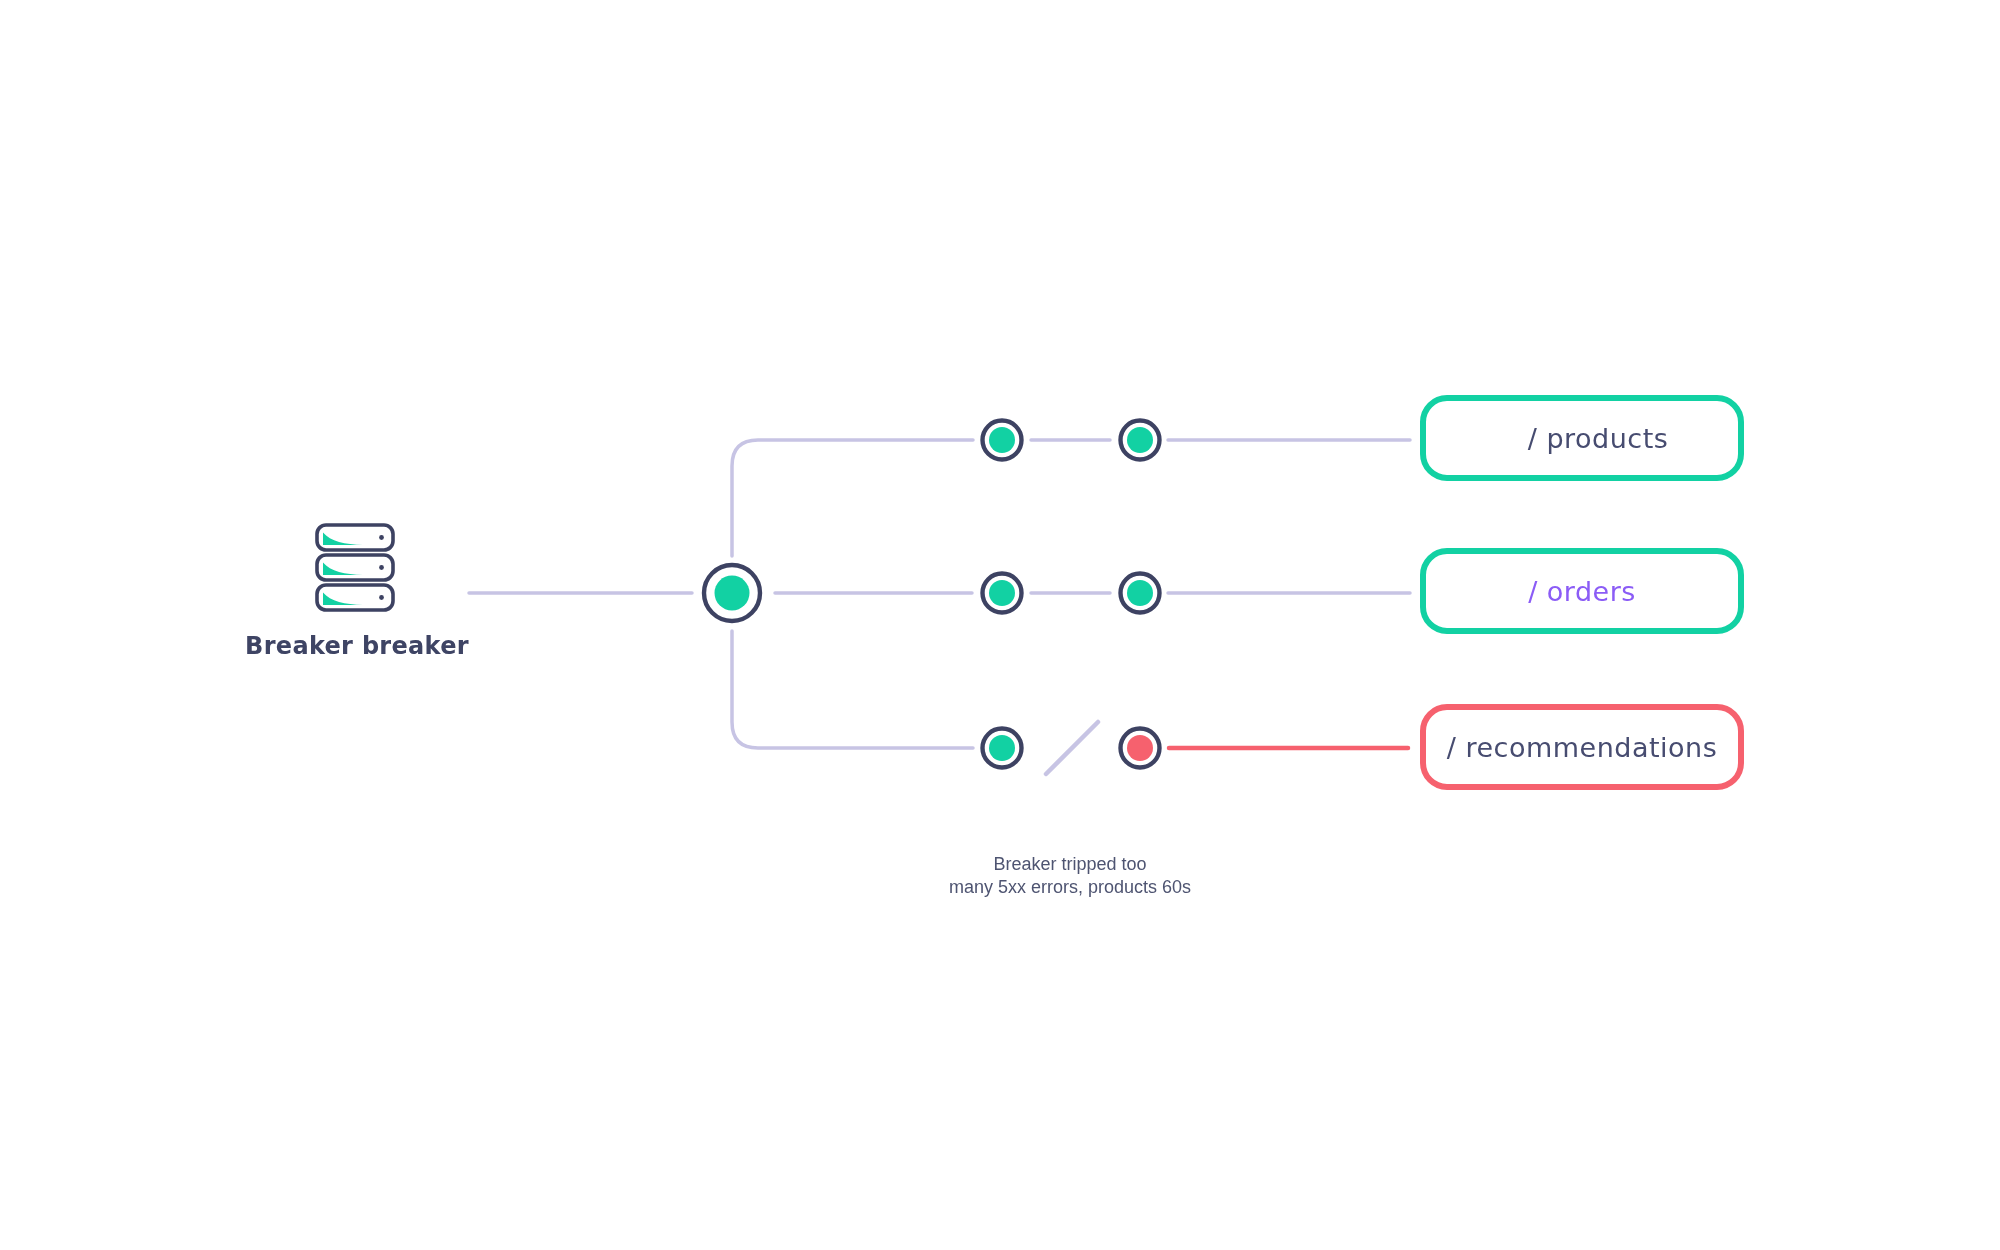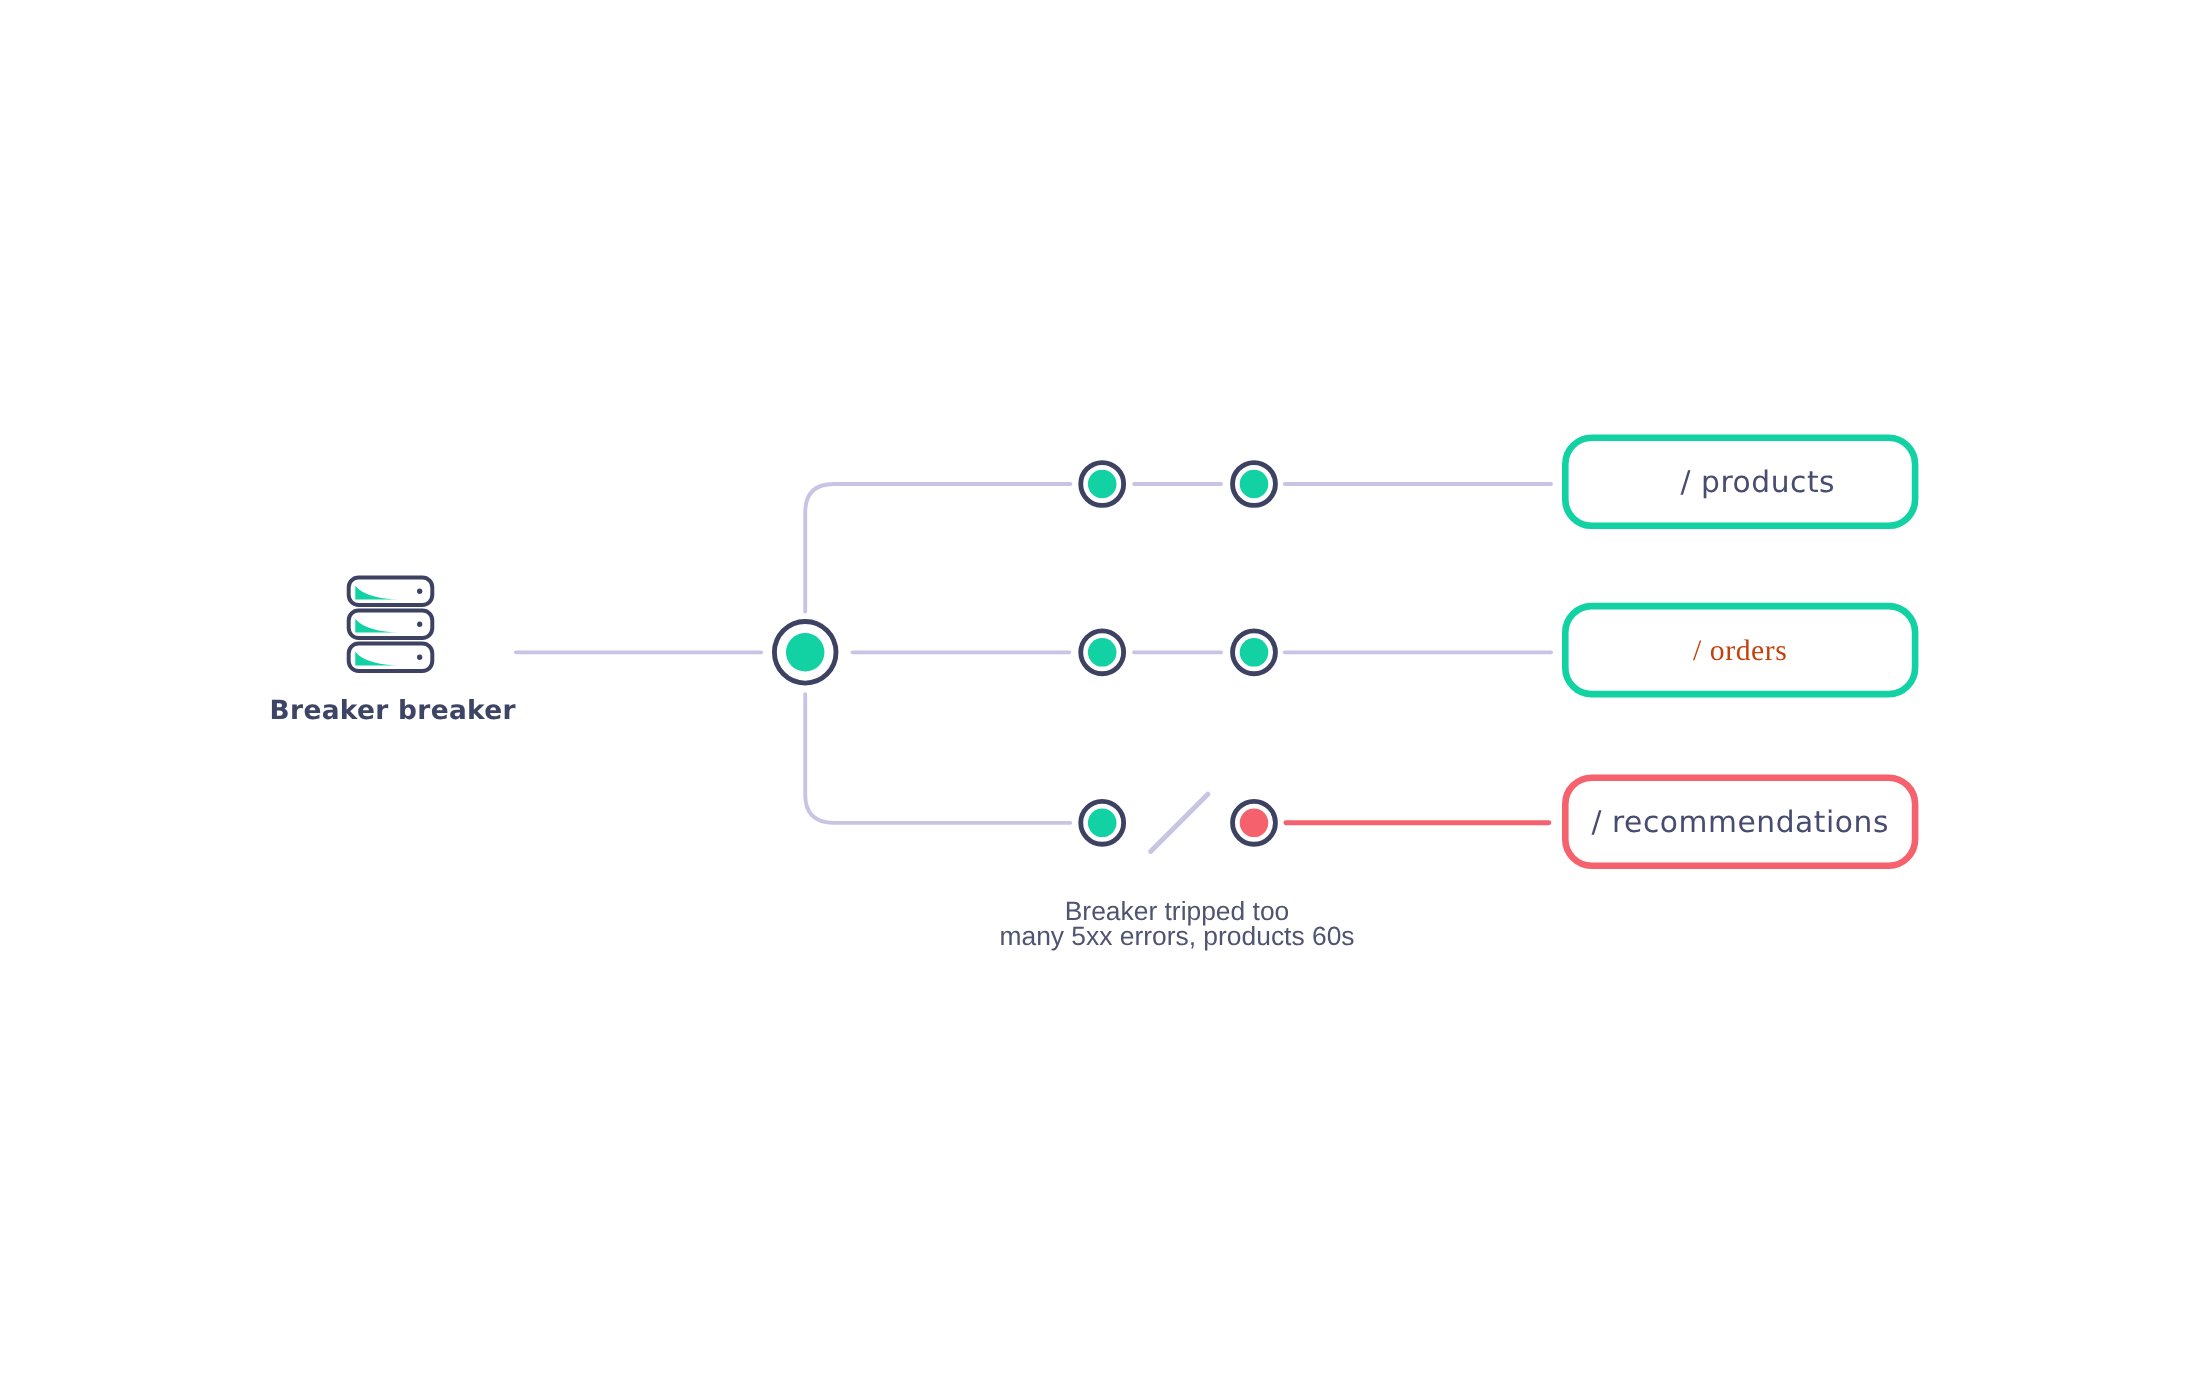--- a/index.html
+++ b/index.html
@@ -58,25 +58,25 @@
     top: 632px;
     width: 290px;
     text-align: center;
     font-size: 24px;
     font-weight: bold;
     letter-spacing: 0.3px;
   }
   .annotation {
     position: absolute;
     left: 890px;
-    top: 817px;
+    top: 853px;
     width: 360px;
     text-align: center;
     font-family: "Liberation Sans", sans-serif;
-    font-size: 24px;
+    font-size: 18px;
     line-height: 23px;
   }
 </style>
 </head>
 <body>
 
 <div class="canvas">
 
   <svg class="diagram-svg" viewBox="0 0 2000 1250">
 
@@ -145,21 +145,21 @@
     </g>
   </svg>
 
   <div class="source-label" style="color: rgb(62, 68, 100);">Breaker breaker</div>
 
   <div class="endpoint-box products" style="border-color: rgb(18, 209, 163);">
     <span class="endpoint-label" style="color: rgb(71, 76, 112);">/ products</span>
   </div>
 
   <div class="endpoint-box orders" style="border-color: rgb(18, 209, 163);">
-    <span class="endpoint-label" style="color: #c2410c; font-family: Liberation Serif, serif;">/ orders</span>
+    <span class="endpoint-label" style="color: #8b5cf6;">/ orders</span>
   </div>
 
   <div class="endpoint-box recommendations" style="border-color: rgb(246, 97, 110);">
     <span class="endpoint-label" style="color: rgb(71, 76, 112);">/ recommendations</span>
   </div>
 
   <div class="annotation" style="color: rgb(78, 84, 113);">
     <div>Breaker tripped too</div>
     <div>many 5xx errors, products 60s</div>
   </div>

